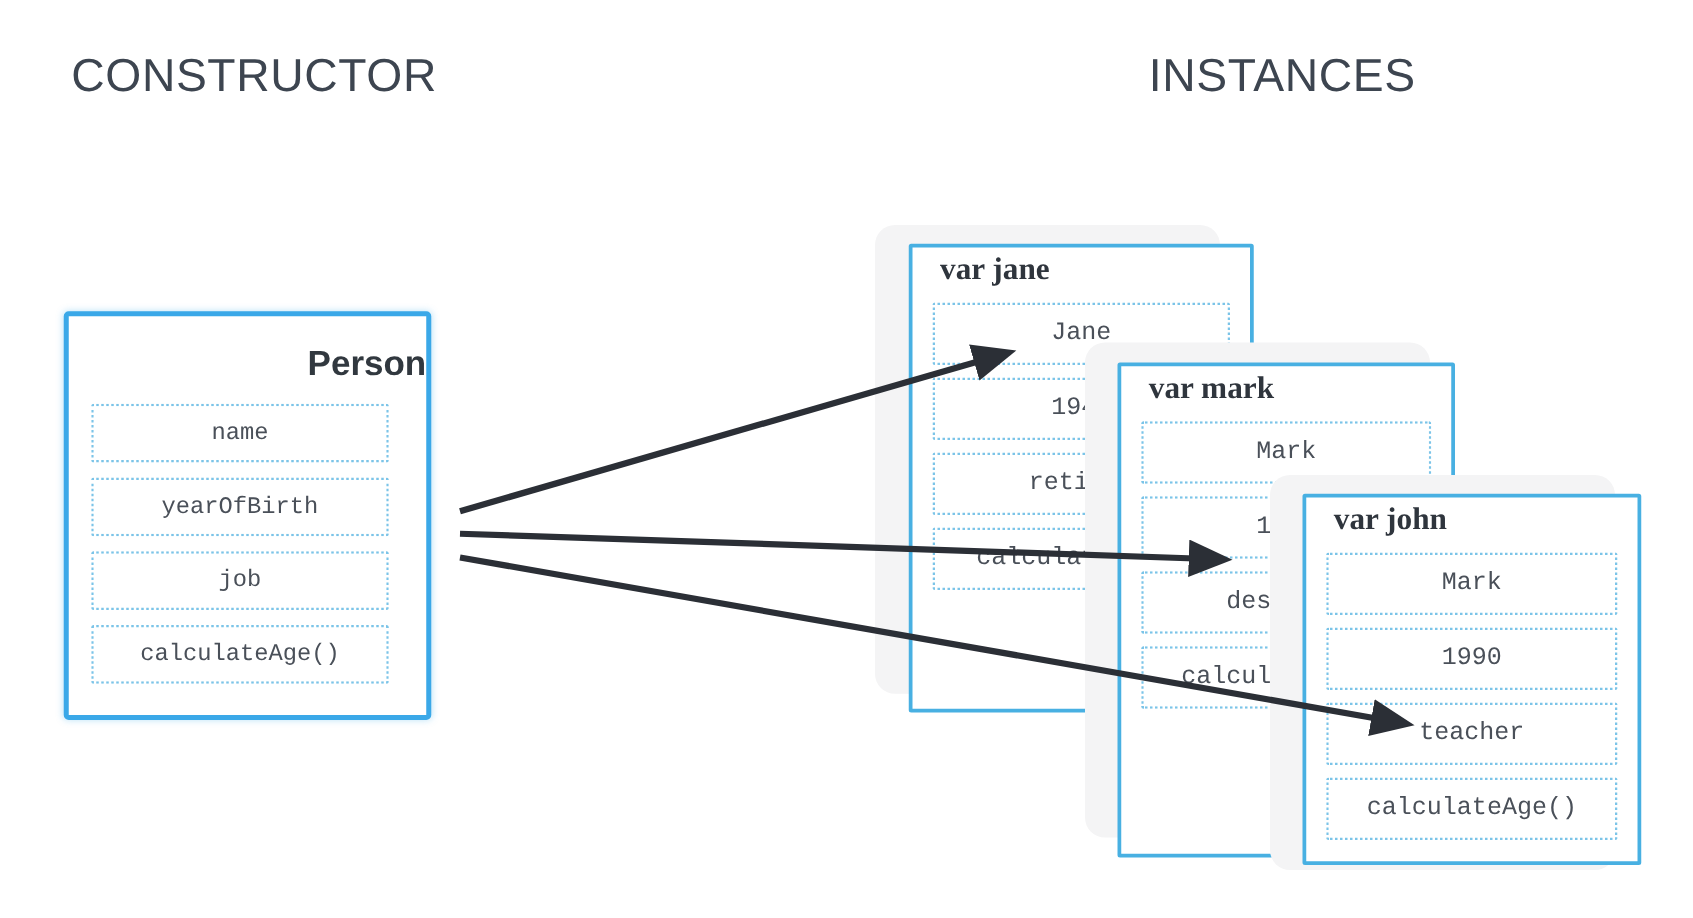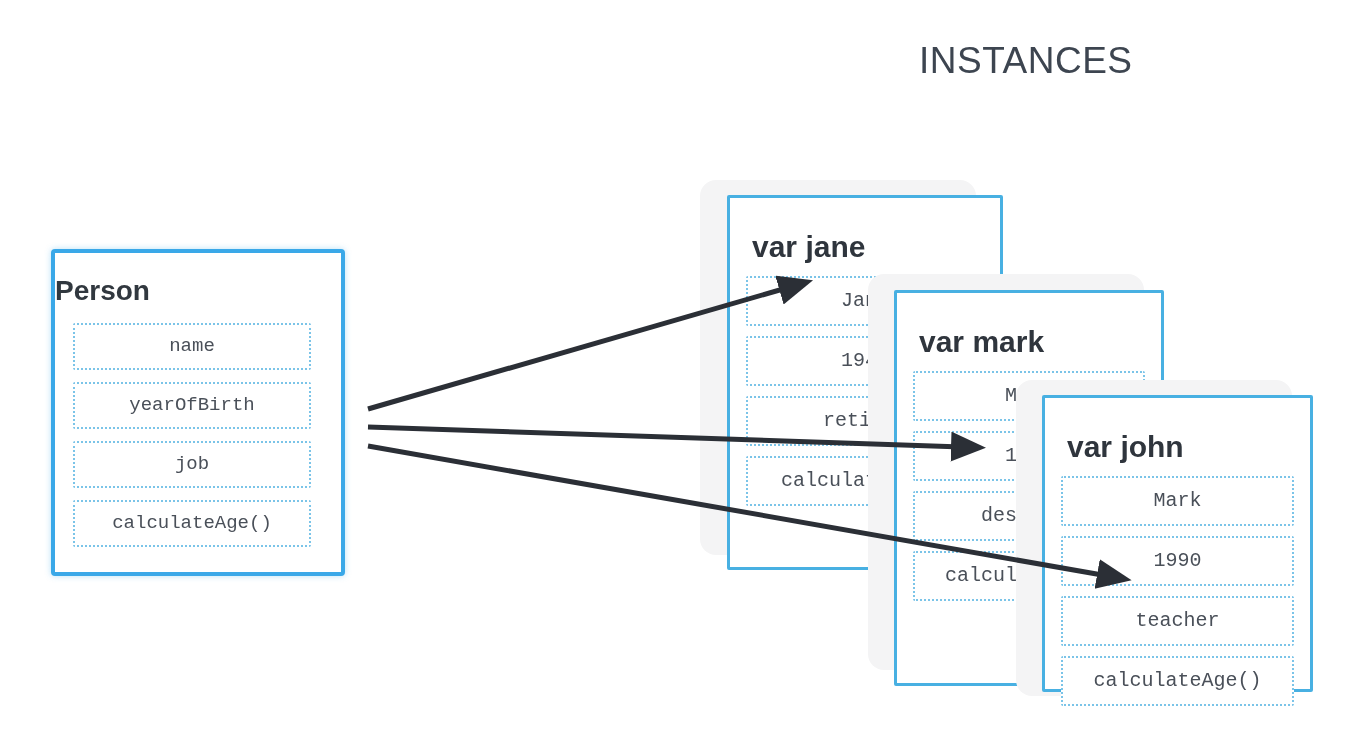--- a/index.html
+++ b/index.html
@@ -53,21 +53,21 @@
     left: 51px;
     top: 249px;
     width: 294px;
     height: 327px;
     border: 4px solid #3aa8e8;
     border-radius: 4px;
     box-shadow: 0 0 6px rgba(58,168,232,0.35);
     z-index: 3;
   }
   .card-title {
-    text-align: left;
+    text-align: right;
     color: #31383f;
     white-space: nowrap;
     overflow: hidden;
   }
   #person-title {
     font-family: "Liberation Sans", sans-serif;
     font-size: 28px;
     font-weight: bold;
     margin-top: 22px;
     margin-bottom: 16px;
@@ -91,27 +91,27 @@
     overflow: hidden;
   }
   .row:last-child { margin-bottom: 0; }
 
   
   .instance-card {
     border: 3px solid #48b0e2;
     border-radius: 2px;
   }
   .instance-title {
-    font-family: Liberation Sans, sans-serif;
-    font-size: 30px;
+    font-family: Liberation Serif, serif;
+    font-size: 25px;
     font-weight: bold;
     color: #2f353d;
     text-align: left;
     padding-left: 22px;
-    margin-top: 32px;
+    margin-top: 4px;
     margin-bottom: 12px;
     white-space: nowrap;
   }
   .instance-card .rows { padding: 0 16px; }
   .instance-card .row {
     height: 50px;
     line-height: 46px;
     margin-bottom: 10px;
     font-size: 20px;
   }
@@ -136,20 +136,21 @@
     height: 734px;
     z-index: 9;
     pointer-events: none;
   }
 </style>
 </head>
 <body>
 
 <div id="canvas">
 
+  <div class="section-title" id="title-constructor">CONSTRUCTOR</div>
 
   <div class="section-title" id="title-instances">INSTANCES</div>
 
   <div class="card-shadow" id="shadow-jane"></div>
   <div class="card-shadow" id="shadow-mark"></div>
   <div class="card-shadow" id="shadow-john"></div>
 
   <div class="card" id="person-box">
     <div class="card-title" id="person-title">Person</div>
     <div class="rows">

